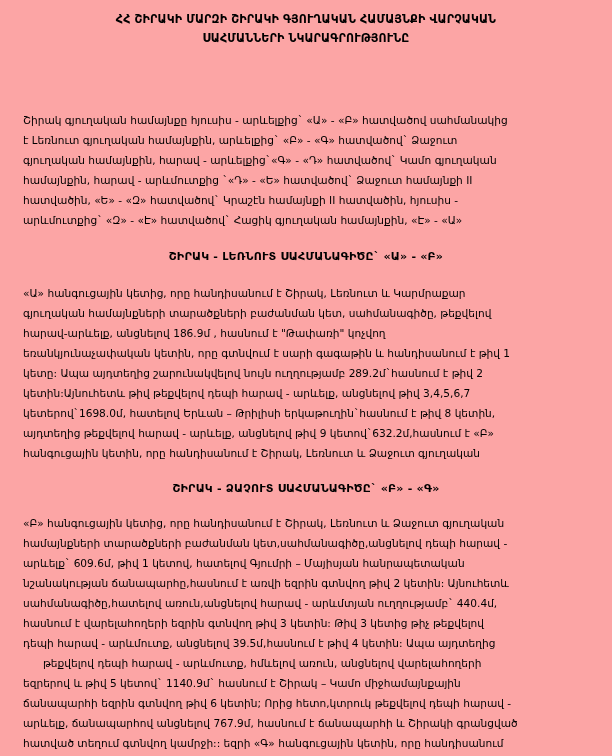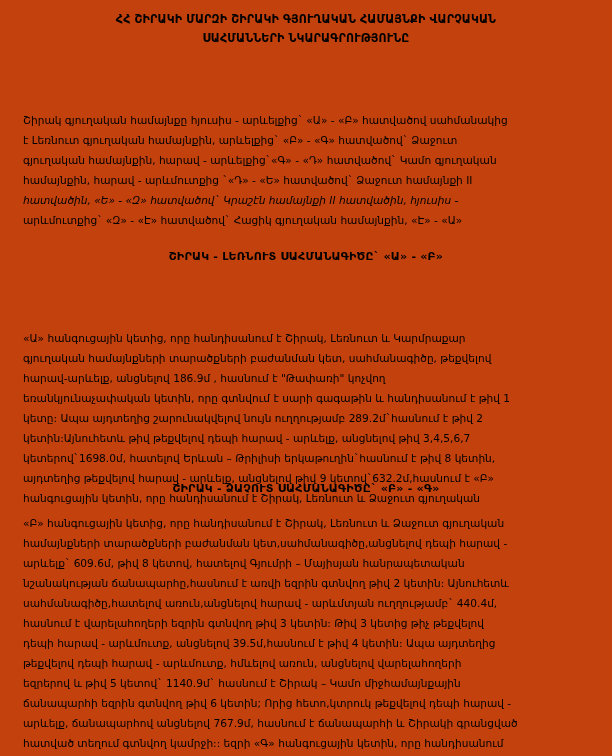--- a/index.html
+++ b/index.html
@@ -5,21 +5,21 @@
 <style>
   html, body {
     margin: 0;
     padding: 0;
     background: #ffffff;
   }
   .page {
     position: relative;
     width: 612px;
     height: 756px;
-    background: #c2410c;
+    background: #fca5a5;
     overflow: hidden;
     font-family: "DejaVu Sans", "Liberation Sans", sans-serif;
     color: #000000;
     -webkit-font-smoothing: none;
   }
   .doc-title {
     position: absolute;
     left: 22px;
     top: 10px;
     width: 568px;
@@ -61,21 +61,21 @@
   .body-block p {
     margin: 0;
     text-align: justify;
     text-justify: inter-word;
   }
   .body-block p .ln {
     display: block;
     white-space: nowrap;
   }
   .block-a { top: 110px; }
-  .block-b { top: 283px; margin-top: 45px; }
+  .block-b { top: 283px; }
   .block-c { top: 513px; }
   .section-head {
     position: absolute;
     left: 23px;
     width: 566px;
     text-align: center;
     font-size: 11.3px;
     font-weight: 700;
     letter-spacing: 0.2px;
     line-height: 16px;
@@ -95,21 +95,21 @@
     <span class="tline">ՍԱՀՄԱՆՆԵՐԻ ՆԿԱՐԱԳՐՈՒԹՅՈՒՆԸ</span>
   </div>
 
 
   <div class="body-block block-a">
     <p>
       <span class="ln" style="display: inline-block; transform: scaleX(1); transform-origin: left top; width: 566px;">Շիրակ գյուղական համայնքը հյուսիս - արևելքից` «Ա» - «Բ» հատվածով սահմանակից</span>
       <span class="ln" style="display: inline-block; transform: scaleX(1); transform-origin: left top; width: 566px;">է Լեռնուտ գյուղական համայնքին, արևելքից` «Բ» - «Գ» հատվածով` Ձաջուտ</span>
       <span class="ln" style="display: inline-block; transform: scaleX(1); transform-origin: left top; width: 566px;">գյուղական համայնքին, հարավ - արևելքից`«Գ» - «Դ» հատվածով` Կամո գյուղական</span>
       <span class="ln" style="display: inline-block; transform: scaleX(1); transform-origin: left top; width: 566px;">համայնքին, հարավ - արևմուտքից `«Դ» - «Ե» հատվածով` Ձաջուտ համայնքի ІІ</span>
-      <span class="ln" style="display: inline-block; transform: scaleX(1); transform-origin: left top; width: 566px; font-style: italic;">հատվածին, «Ե» - «Զ» հատվածով` Կրաշէն համայնքի ІІ հատվածին, հյուսիս -</span>
+      <span class="ln" style="display: inline-block; transform: scaleX(1); transform-origin: left top; width: 566px;">հատվածին, «Ե» - «Զ» հատվածով` Կրաշէն համայնքի ІІ հատվածին, հյուսիս -</span>
       <span class="ln" style="display: inline-block; transform: scaleX(1); transform-origin: left top; width: 566px;">արևմուտքից` «Զ» - «Է» հատվածով` Հացիկ գյուղական համայնքին, «Է» - «Ա»</span>
     </p>
   </div>
 
   <div class="section-head head-1">ՇԻՐԱԿ - ԼԵՌՆՈՒՏ ՍԱՀՄԱՆԱԳԻԾԸ` «Ա» - «Բ»</div>
 
   <div class="body-block block-b">
     <p>
       <span class="ln" style="display: inline-block; transform: scaleX(1); transform-origin: left top; width: 566px;">«Ա» հանգուցային կետից, որը հանդիսանում է Շիրակ, Լեռնուտ և Կարմրաքար</span>
       <span class="ln" style="display: inline-block; transform: scaleX(1); transform-origin: left top; width: 566px;">գյուղական համայնքների տարածքների բաժանման կետ, սահմանագիծը, թեքվելով</span>
@@ -122,26 +122,26 @@
       <span class="ln" style="display: inline-block; transform: scaleX(1); transform-origin: left top; width: 566px;">հանգուցային կետին, որը հանդիսանում է Շիրակ, Լեռնուտ և Ձաջուտ գյուղական</span>
     </p>
   </div>
 
   <div class="section-head head-2">ՇԻՐԱԿ - ՁԱՉՈՒՏ ՍԱՀՄԱՆԱԳԻԾԸ` «Բ» - «Գ»</div>
 
   <div class="body-block block-c">
     <p>
       <span class="ln" style="display: inline-block; transform: scaleX(1); transform-origin: left top; width: 566px;">«Բ» հանգուցային կետից,  որը հանդիսանում է Շիրակ, Լեռնուտ և Ձաջուտ գյուղական</span>
       <span class="ln" style="display: inline-block; transform: scaleX(1); transform-origin: left top; width: 566px;">համայնքների տարածքների բաժանման կետ,սահմանագիծը,անցնելով դեպի հարավ -</span>
-      <span class="ln" style="display: inline-block; transform: scaleX(1); transform-origin: left top; width: 566px;">արևելք` 609.6մ, թիվ 8 կետով, հատելով Գյումրի – Մայիսյան հանրապետական</span>
+      <span class="ln" style="display: inline-block; transform: scaleX(1); transform-origin: left top; width: 566px;">արևելք` 609.6մ, թիվ 1 կետով, հատելով Գյումրի – Մայիսյան հանրապետական</span>
       <span class="ln" style="display: inline-block; transform: scaleX(1); transform-origin: left top; width: 566px;">նշանակության ճանապարհը,հասնում է առվի եզրին գտնվող թիվ 2 կետին: Այնուհետև</span>
       <span class="ln" style="display: inline-block; transform: scaleX(1); transform-origin: left top; width: 566px;">սահմանագիծը,հատելով առուն,անցնելով հարավ - արևմտյան ուղղությամբ` 440.4մ,</span>
       <span class="ln" style="display: inline-block; transform: scaleX(1); transform-origin: left top; width: 566px;">հասնում է վարելահողերի եզրին գտնվող թիվ 3 կետին: Թիվ 3 կետից թիչ թեքվելով</span>
       <span class="ln" style="display: inline-block; transform: scaleX(1); transform-origin: left top; width: 566px;">դեպի հարավ - արևմուտք, անցնելով 39.5մ,հասնում է թիվ 4 կետին: Ապա այդտեղից</span>
-      <span class="ln" style="display: inline-block; transform: scaleX(1); transform-origin: left top; width: 566px;">թեքվելով դեպի հարավ - արևմուտք, հմևելով առուն, անցնելով վարելահողերի</span>
+      <span class="ln" style="display: inline-block; transform: scaleX(1); transform-origin: left top; width: 566px; margin-left: 20px;">թեքվելով դեպի հարավ - արևմուտք, հմևելով առուն, անցնելով վարելահողերի</span>
       <span class="ln" style="display: inline-block; transform: scaleX(1); transform-origin: left top; width: 566px;">եզրերով և թիվ 5 կետով` 1140.9մ` հասնում է Շիրակ – Կամո միջհամայնքային</span>
       <span class="ln" style="display: inline-block; transform: scaleX(1); transform-origin: left top; width: 566px;">ճանապարհի եզրին գտնվող թիվ 6 կետին; Որից հետո,կտրուկ թեքվելով դեպի հարավ -</span>
       <span class="ln" style="display: inline-block; transform: scaleX(1); transform-origin: left top; width: 566px;">արևելք, ճանապարհով անցնելով 767.9մ,  հասնում է ճանապարհի և Շիրակի գրանցված</span>
       <span class="ln" style="display: inline-block; transform: scaleX(1); transform-origin: left top; width: 566px;">հատված տեղում գտնվող կամրջի:: եզրի «Գ» հանգուցային կետին, որը հանդիսանում</span>
       <span class="ln">է Շիրակ, Ձաջուտ և Կամո գյուղական  համայնքների տարածքների բաժանման կետ:</span>
     </p>
   </div>
 
 </div>
 

